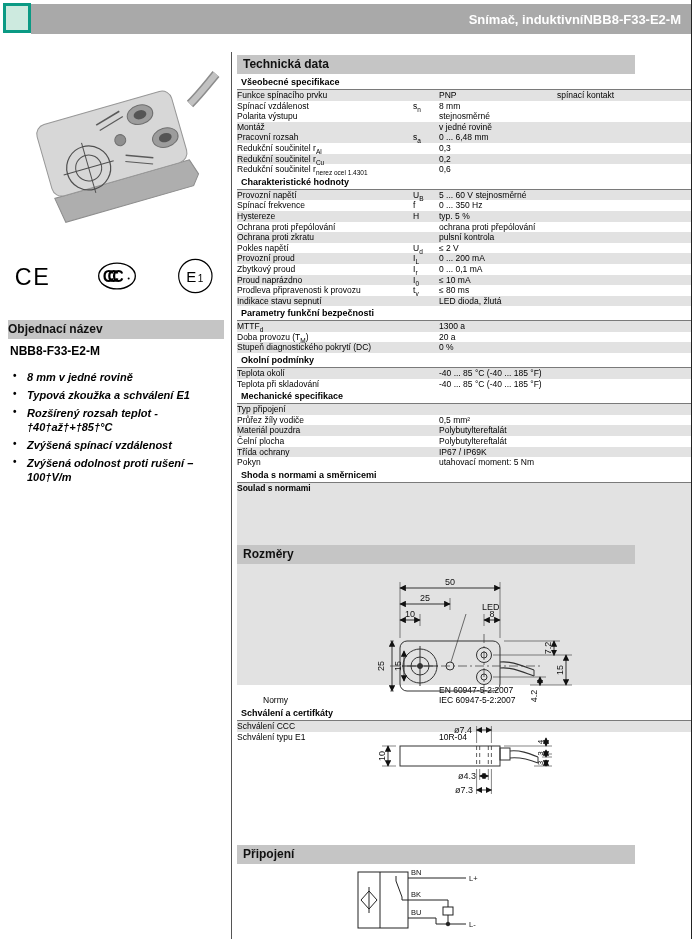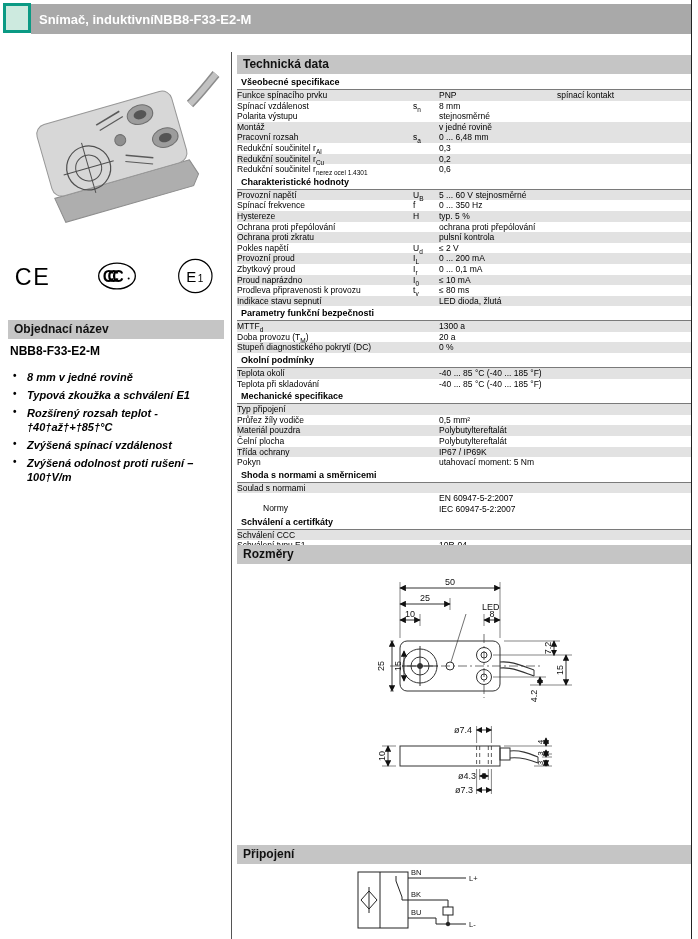--- a/index.html
+++ b/index.html
@@ -4,45 +4,45 @@
 <style>
   html,body{margin:0;padding:0;background:#fff;}
   .page{position:relative;width:698px;height:939px;background:#fff;overflow:hidden;
         font-family:"Liberation Sans",sans-serif;color:#000;}
   .right-edge{position:absolute;left:691px;top:0;width:1px;height:939px;background:#222;}
   .col-divider{position:absolute;left:231px;top:52px;width:1px;height:887px;background:#555;}
 
   
   .hdr-logo{position:absolute;left:3px;top:3px;width:22px;height:24px;background:#cdeadf;border:3px solid #0b9a84;}
   .hdr-bar{position:absolute;left:31px;top:4px;width:660px;height:30px;background:#a9a9a9;
-           display:flex;align-items:center;justify-content:flex-start;box-sizing:border-box;padding:0 10px 0 8px;}
+           display:flex;align-items:center;justify-content:flex-end;box-sizing:border-box;padding:0 10px 0 8px;}
   .hdr-bar .t{font-weight:bold;font-size:13px;color:#fff;}
 
   
-  .bar{position:absolute;left:237px;width:454px;height:19px;background:#c5c5c5;
+  .bar{position:absolute;left:237px;width:398px;height:19px;background:#c5c5c5;
        font-weight:bold;font-size:12px;line-height:19px;padding-left:6px;box-sizing:border-box;color:#111;}
   .sidebar-bar{position:absolute;left:8px;top:320px;width:216px;height:19px;background:#c5c5c5;
-       font-weight:bold;font-size:12px;line-height:19px;padding-left:6px;box-sizing:border-box;color:#111;}
+       font-weight:bold;font-size:12px;line-height:19px;box-sizing:border-box;color:#111;}
 
   
   .product-code{position:absolute;left:10px;top:344px;font-weight:bold;font-size:12px;}
   .features{position:absolute;left:10px;top:370px;width:212px;}
   .bullet-item{display:flex;margin-bottom:4px;}
   .b-dot{width:17px;flex:0 0 17px;padding-left:3px;font-size:10px;font-weight:bold;box-sizing:border-box;}
   .b-text{font-weight:bold;font-size:11px;line-height:1.28;font-style:italic;}
   .marks{position:absolute;left:14px;top:253px;width:200px;height:46px;display:flex;
          align-items:center;justify-content:space-between;gap:40px;}
 
   
   .ttable{position:absolute;left:237px;top:75px;width:454px;font-size:8.5px;}
   .t-sec-title{font-weight:bold;font-size:9px;height:13px;line-height:13px;padding-left:4px;
                border-bottom:1px solid #7a7a7a;margin-top:1px;}
   .t-row{display:flex;min-height:10.6px;line-height:10.6px;}
   .t-row.alt{background:#e2e2e2;}
-  .t-row.subh{font-weight:normal;}
+  .t-row.subh{font-weight:bold;flex-direction:column;}
   .t-label{flex:0 0 176px;white-space:nowrap;box-sizing:border-box;}
   .t-label.ind2{padding-left:26px;margin-top:10px;}
   .t-sym{flex:0 0 26px;white-space:nowrap;}
   .t-val{flex:1;white-space:nowrap;}
   .t-val .v1{display:inline-block;min-width:118px;}
   sub{font-size:6.5px;line-height:0;}
 
   svg text{font-family:"Liberation Sans",sans-serif;}
   .dim-t{font-size:9px;fill:#111;}
   .wire-t{font-size:7.5px;fill:#111;}

